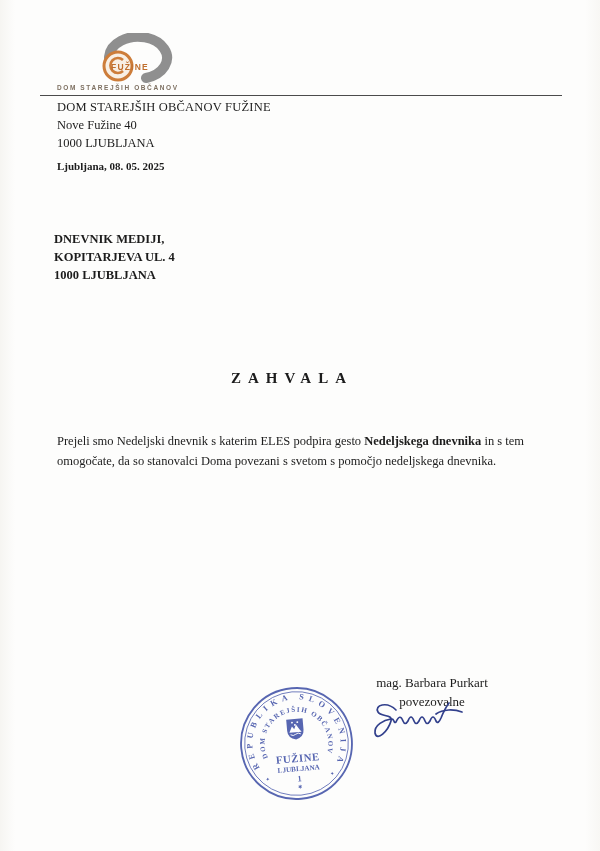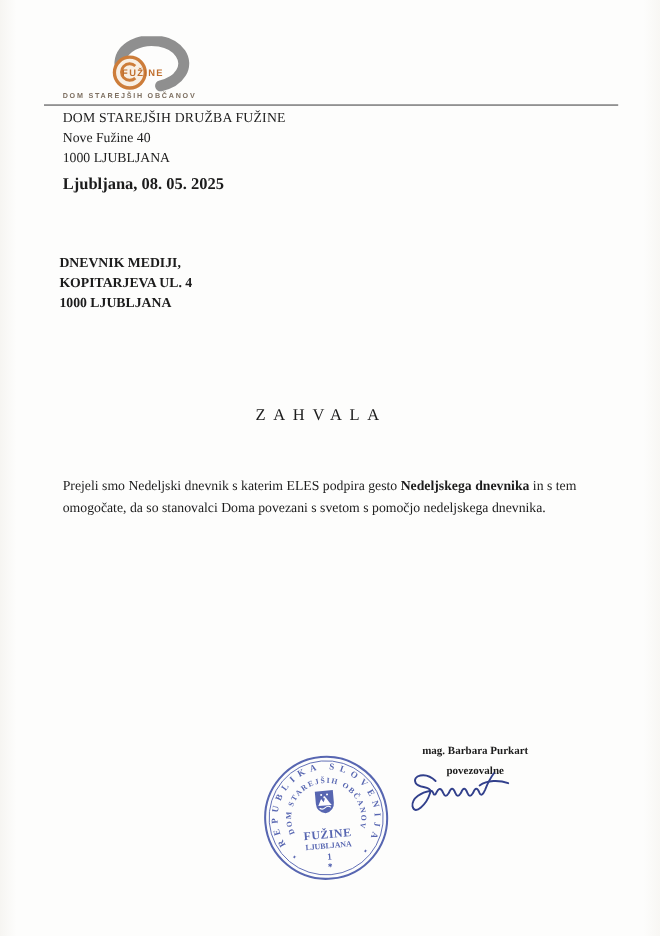--- a/index.html
+++ b/index.html
@@ -22,53 +22,53 @@
     color:#7d6f60;white-space:nowrap;
   }
   .motto{
     right:50px;top:80px;
     font-size:10px;letter-spacing:.4px;color:#2a2a2a;
     white-space:nowrap;
   }
   .header-rule{left:40px;top:95px;width:522px;border-top:1.3px solid #4b4b4b;height:0;}
   .sender{left:57px;top:98px;font-size:12.5px;line-height:18px;}
   .sender .l1{letter-spacing:.2px;}
-  .dateline{left:57px;top:160px;font-size:15px;font-weight:bold;}
+  .dateline{left:57px;top:160px;font-size:11px;font-weight:bold;}
   .recipient{left:54px;top:230px;font-size:12.5px;font-weight:bold;line-height:18px;}
   
   .title{
     left:0;top:370px;width:584px;text-align:center;
-    font-size:15px;font-weight:normal;letter-spacing:7px;
+    font-size:15px;font-weight:bold;letter-spacing:7px;
   }
   
   .body-text{left:57px;top:431px;width:490px;font-size:12.5px;line-height:20px;}
   .body-text p{margin:0 0 11px 0;}
   
-  .sig-block{left:368px;top:673px;width:128px;text-align:center;font-size:10px;line-height:19px;font-weight:bold;}
+  .sig-block{left:368px;top:673px;width:128px;text-align:center;font-size:13px;line-height:19px;}
   .sig-svg{left:366px;top:697px;width:108px;height:56px;}
   .stamp-svg{left:239px;top:686px;width:115px;height:115px;opacity:.92;}
 </style>
 </head>
 <body>
 
 <div class="page">
 
   <svg class="abs logo-svg" viewBox="0 0 92 55">
     <path d="M 30,40 A 29 21 0 1 1 58,45" fill="none" stroke="#8f8f8f" stroke-width="10" stroke-linecap="round"></path>
     <circle cx="30" cy="33" r="14" fill="#f8efe4" stroke="#cd7d3a" stroke-width="3"></circle>
     <path d="M 35,27 A 7.5 7.5 0 1 0 35,38" fill="none" stroke="#cd7d3a" stroke-width="2.6"></path>
     <text x="23" y="36.5" font-family="Liberation Sans, sans-serif" font-size="8.5" font-weight="bold" letter-spacing="1.2" fill="#c06f2e">FUŽINE</text>
   </svg>
   <div class="abs logo-caption">DOM STAREJŠIH OBČANOV</div>
 
 
   <div class="abs header-rule"></div>
 
   <div class="abs sender">
-    <div class="l1">DOM STAREJŠIH DRUŽBA FUŽINE</div>
+    <div class="l1">DOM STAREJŠIH OBČANOV FUŽINE</div>
     <div>Nove Fužine 40</div>
     <div>1000 LJUBLJANA</div>
   </div>
 
   <div class="abs dateline">Ljubljana, 08. 05. 2025</div>
 
   <div class="abs recipient">
     <div>DNEVNIK MEDIJI,</div>
     <div>KOPITARJEVA UL. 4</div>
     <div>1000 LJUBLJANA</div>

